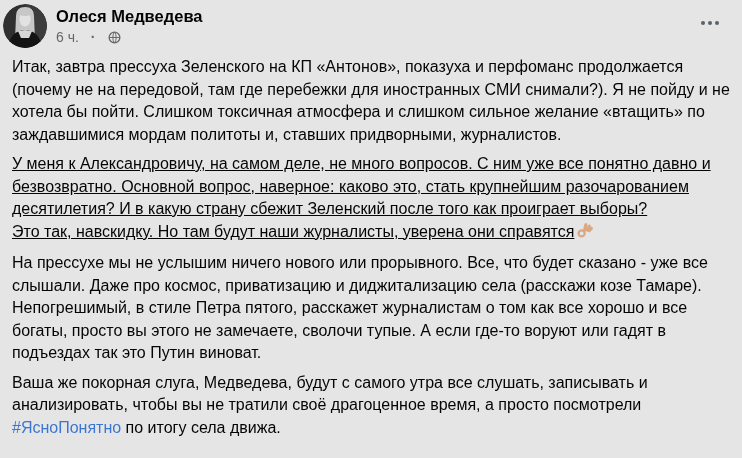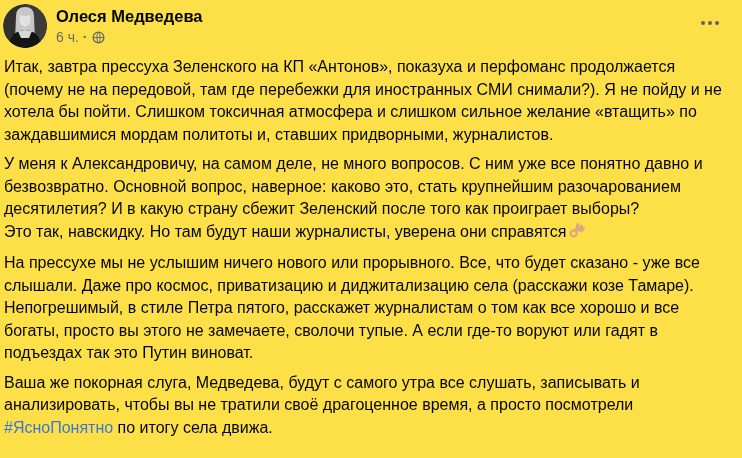--- a/index.html
+++ b/index.html
@@ -3,21 +3,21 @@
 <meta charset="utf-8">
 <style>
   * { margin: 0; padding: 0; box-sizing: border-box; }
   html, body { background: #ffffff; }
   body { font-family: "Liberation Sans", "DejaVu Sans", sans-serif; }
 
   .post {
     position: relative;
     width: 742px;
     height: 458px;
-    background: #fde047;
+    background: #e5e5e5;
     overflow: hidden;
     color: #050505;
   }
 
   
   .header {
     display: flex;
     align-items: flex-start;
     padding: 4px 8px 2px 3px;
   }
@@ -36,21 +36,21 @@
   .author {
     font-size: 16.5px;
     font-weight: 700;
     color: #050505;
     line-height: 21px;
     cursor: pointer;
   }
   .meta {
     display: flex;
     align-items: center;
-    gap: 4px;
+    gap: 12px;
     font-size: 14px;
     color: #65676B;
     line-height: 18px;
     margin-top: 1px;
   }
   .meta .sep { font-weight: 700; }
   .globe { display: inline-flex; margin-top: 1px; }
 
   .more-btn {
     position: absolute;
@@ -71,23 +71,24 @@
     border-radius: 50%;
     display: block;
   }
 
   
   .body-text {
     padding: 6px 6px 0 4px;
     font-size: 16px;
     line-height: 22.5px;
     color: #050505;
+    margin-left: 8px;
   }
   .body-text p { margin: 0 0 7px 0; }
-  .preline { white-space: pre-line; }
+  .preline { white-space: pre-line; text-decoration: underline; }
   .hashtag {
     color: #3b76d2;
     text-decoration: none;
     cursor: pointer;
     text-align: center;
   }
   .emoji-ok {
     display: inline-block;
     vertical-align: -2px;
     margin-left: 2px;

